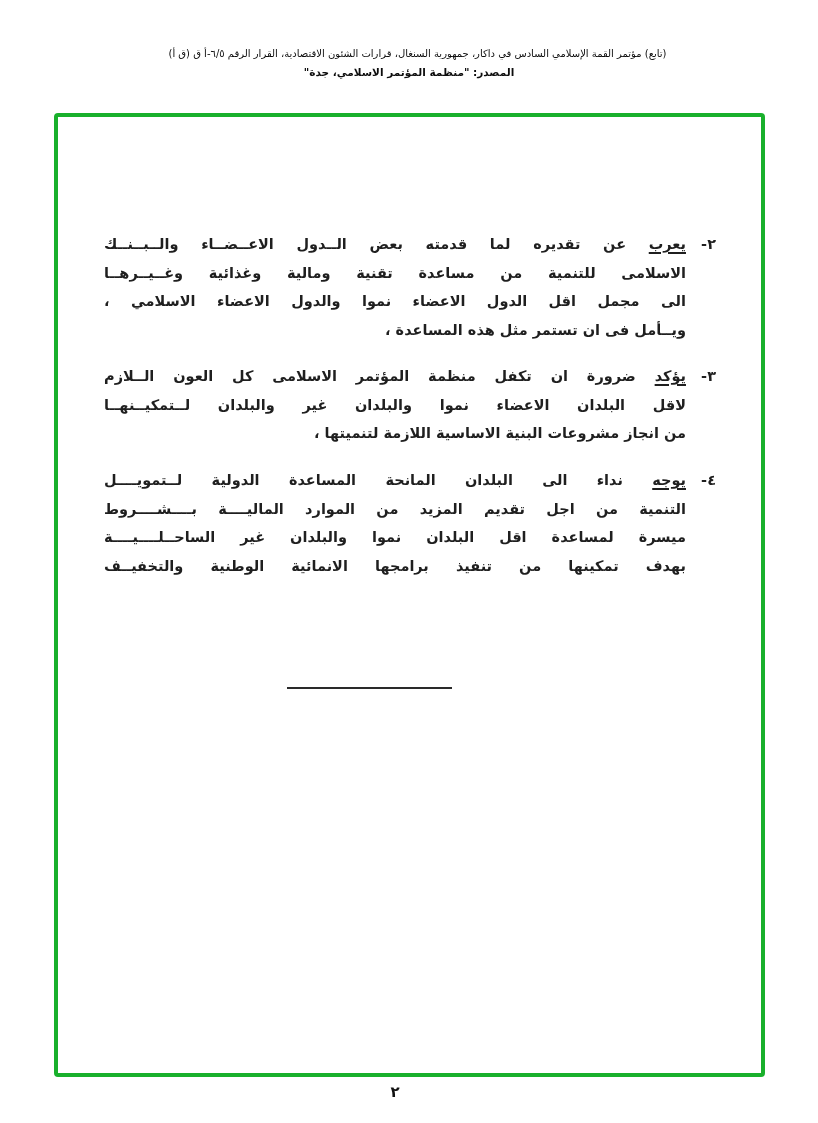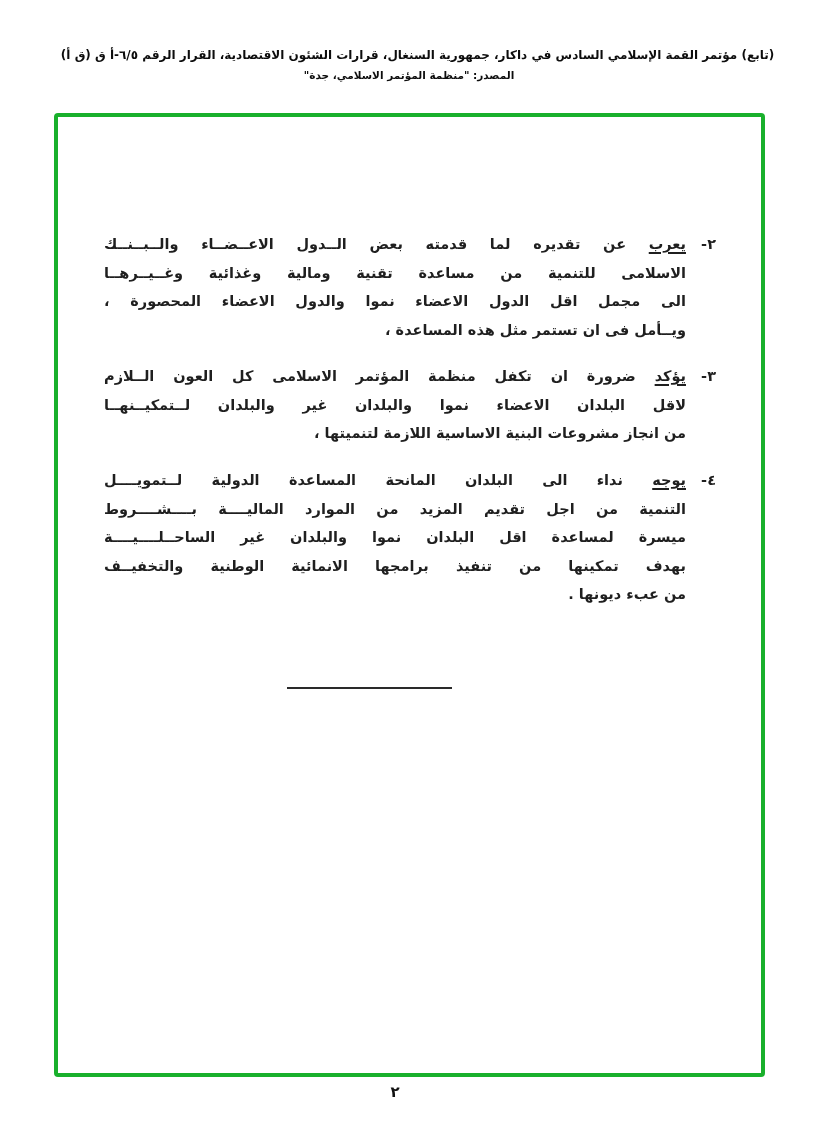--- a/index.html
+++ b/index.html
@@ -3,21 +3,21 @@
 <meta charset="utf-8">
 <style>
   html, body { margin:0; padding:0; background:#ffffff; }
   .page {
     position:relative; width:818px; height:1123px; background:#ffffff;
     font-family:"DejaVu Sans", sans-serif; direction:rtl; overflow:hidden;
     color:#1c1c1c;
   }
   
   .header { position:absolute; top:48px; left:0; width:100%; text-align:center; color:#0d0d0d; }
-  .header-title { font-size:12px; font-weight:bold; letter-spacing:0;padding-left:17px; }
+  .header-title { font-size:10px; font-weight:normal; letter-spacing:0;padding-left:17px; }
   .header-source { font-size:10.5px; font-weight:bold; margin-top:7px; }
   
   .green-frame {
     position:absolute; left:54px; top:113px; width:703px; height:956px;
     border:4px solid #19b02c; border-radius:4px; background:transparent;
   }
   
   .para {
     position:absolute; right:102px; width:612px;
     display:flex; flex-direction:row; column-gap:8px; direction:rtl;
@@ -49,42 +49,41 @@
     <div class="header-source">المصدر: "منظمة المؤتمر الاسلامي، جدة"</div>
   </div>
 
   <div class="green-frame"></div>
 
   <div class="para para-2">
     <div class="para-num">٢-</div>
     <div class="para-lines">
       <div class="line"><span class="lead">يعرب</span> <span>عن تقديره لما قدمته بعض الــدول الاعــضــاء والــبــنــك</span></div>
       <div class="line">الاسلامى للتنمية من مساعدة تقنية ومالية وغذائية وغــيــرهــا</div>
-      <div class="line">الى مجمل اقل الدول الاعضاء نموا والدول الاعضاء المحصورة ،</div>
+      <div class="line">الى مجمل اقل الدول الاعضاء نموا والدول الاعضاء الاسلامي ،</div>
       <div class="line last">ويــأمل فى ان تستمر مثل هذه المساعدة ،</div>
     </div>
   </div>
 
   <div class="para para-3">
     <div class="para-num">٣-</div>
     <div class="para-lines">
       <div class="line"><span class="lead">يؤكد</span> <span>ضرورة ان تكفل منظمة المؤتمر الاسلامى كل العون الــلازم</span></div>
       <div class="line">لاقل البلدان الاعضاء نموا والبلدان غير والبلدان لــتمكيــنهــا</div>
       <div class="line last">من انجاز مشروعات البنية الاساسية اللازمة لتنميتها ،</div>
     </div>
   </div>
 
   <div class="para para-4">
     <div class="para-num">٤-</div>
     <div class="para-lines">
       <div class="line"><span class="lead">يوجه</span> <span>نداء الى البلدان المانحة المساعدة الدولية لــتمويــــل</span></div>
       <div class="line">التنمية من اجل تقديم المزيد من الموارد الماليــــة بــــشــــروط</div>
       <div class="line">ميسرة لمساعدة اقل البلدان نموا والبلدان غير الساحــلــــيــــة</div>
       <div class="line">بهدف تمكينها من تنفيذ برامجها الانمائية الوطنية والتخفيــف</div>
-      <div class="line last">من عبء ديونها .</div>
     </div>
   </div>
 
   <div class="divider"></div>
 
   <div class="page-number">٢</div>
 
 </div>
 
 </body></html>

